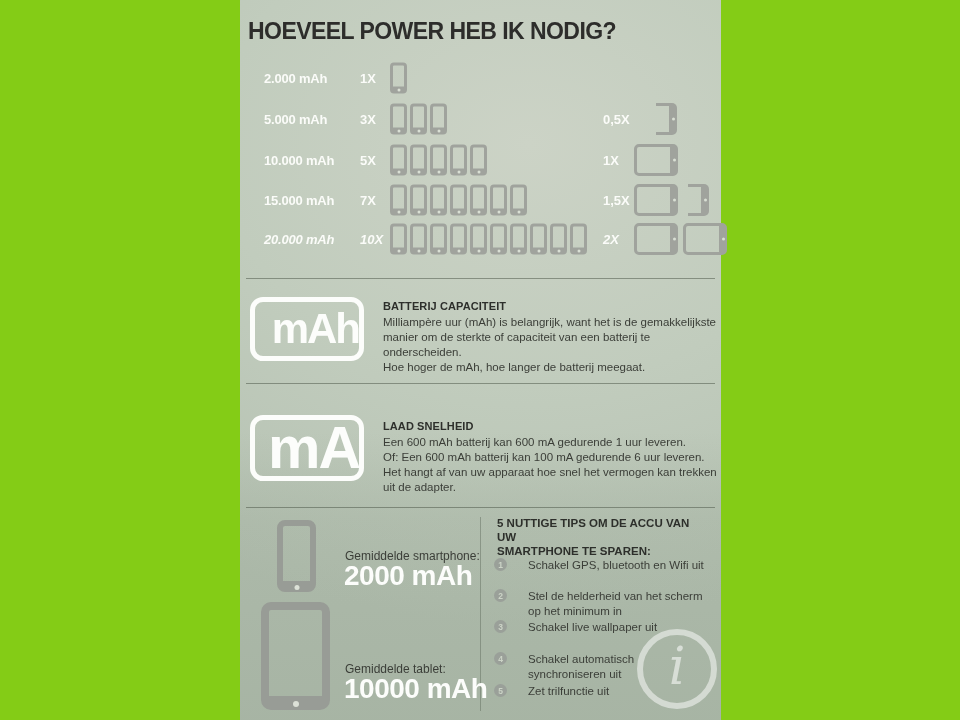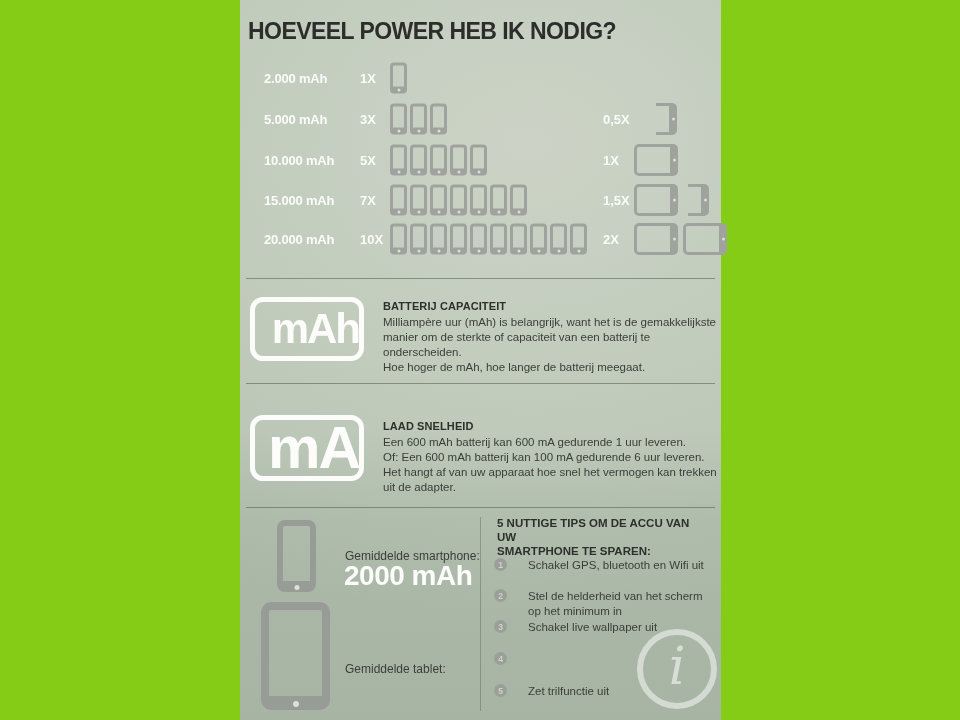--- a/index.html
+++ b/index.html
@@ -114,21 +114,21 @@
             <div class="phone-ic"></div>
             <div class="phone-ic"></div>
             <div class="phone-ic"></div>
           </div>
           <div class="tab-mult">1,5X</div>
           <div class="tabs">
             <div class="tablet-ic"></div>
             <div class="tablet-half-ic"></div>
           </div>
         </div>
-        <div class="cap-row" style="top: 218px;">
+        <div class="cap-row" style="top: 218px; font-style: italic;">
           <div class="cap-label">20.000 mAh</div>
           <div class="cap-mult">10X</div>
           <div class="phones">
             <div class="phone-ic"></div>
             <div class="phone-ic"></div>
             <div class="phone-ic"></div>
             <div class="phone-ic"></div>
             <div class="phone-ic"></div>
             <div class="phone-ic"></div>
             <div class="phone-ic"></div>
@@ -163,39 +163,41 @@
 
     <div class="hline" style="top:507px"></div>
     <div class="vline" style="left:240px; top:517px; height:194px"></div>
 
     <div class="big-phone"></div>
     <div class="avg-label" style="top:549px">Gemiddelde smartphone:</div>
     <div class="avg-value" style="top:560px">2000 mAh</div>
 
     <div class="big-tablet"></div>
     <div class="avg-label" style="top:662px">Gemiddelde tablet:</div>
+    <div class="avg-value" style="top:673px">10000 mAh</div>
 
     <div class="tips-head">5 NUTTIGE TIPS OM DE ACCU VAN UW
 SMARTPHONE TE SPAREN:</div>
     <div id="tips-list">
         <div class="tip" style="top: 558px;">
           <div class="tip-num">1</div>
           <div class="tip-text">Schakel GPS, bluetooth en Wifi uit</div>
         </div>
         <div class="tip" style="top: 589px;">
           <div class="tip-num">2</div>
           <div class="tip-text">Stel de helderheid van het scherm
 op het minimum in</div>
         </div>
         <div class="tip" style="top: 620px;">
           <div class="tip-num">3</div>
           <div class="tip-text">Schakel live wallpaper uit</div>
         </div>
         <div class="tip" style="top: 652px;">
           <div class="tip-num">4</div>
+          <div class="tip-text">Schakel automatisch synchroniseren uit</div>
         </div>
         <div class="tip" style="top: 684px;">
           <div class="tip-num">5</div>
           <div class="tip-text">Zet trilfunctie uit</div>
         </div>
       </div>
 
     <div class="watermark">
         <span>i</span>
       </div>

